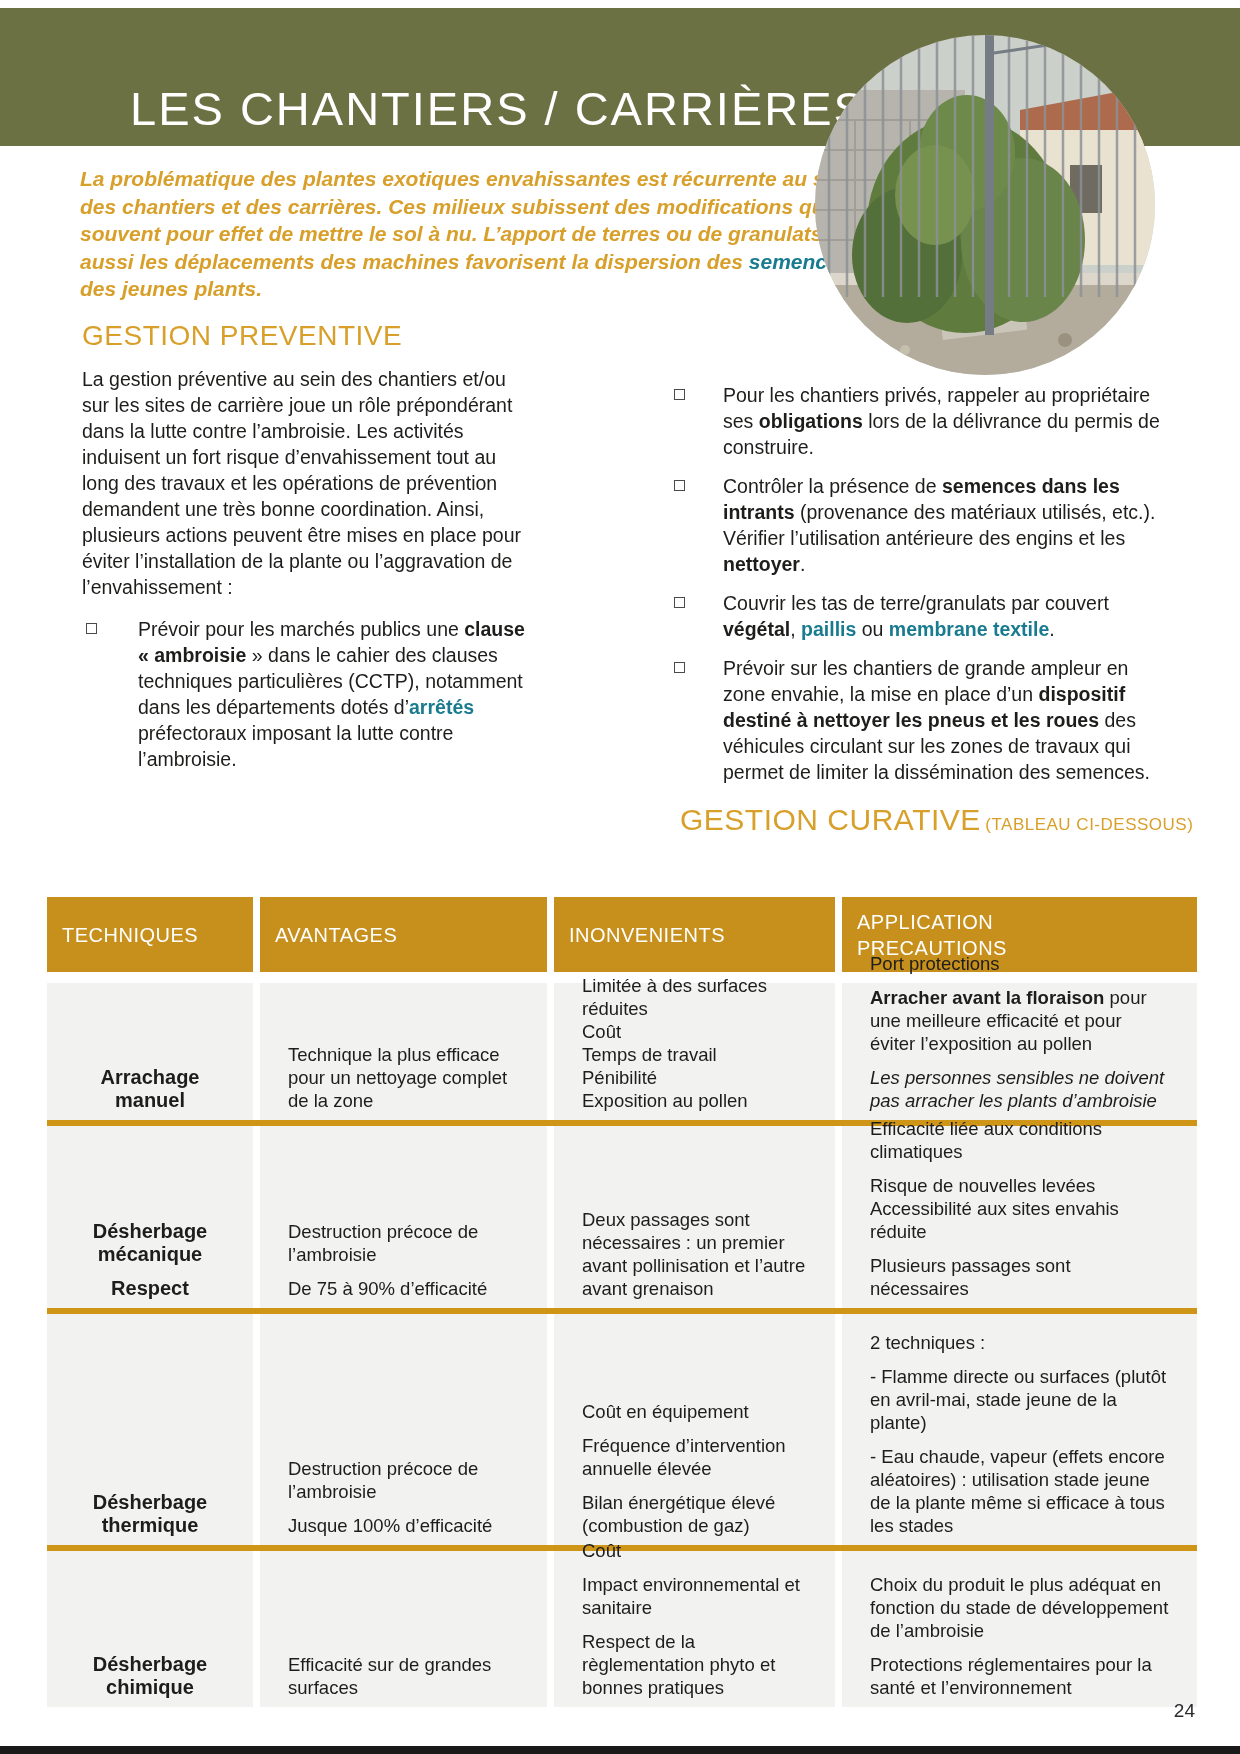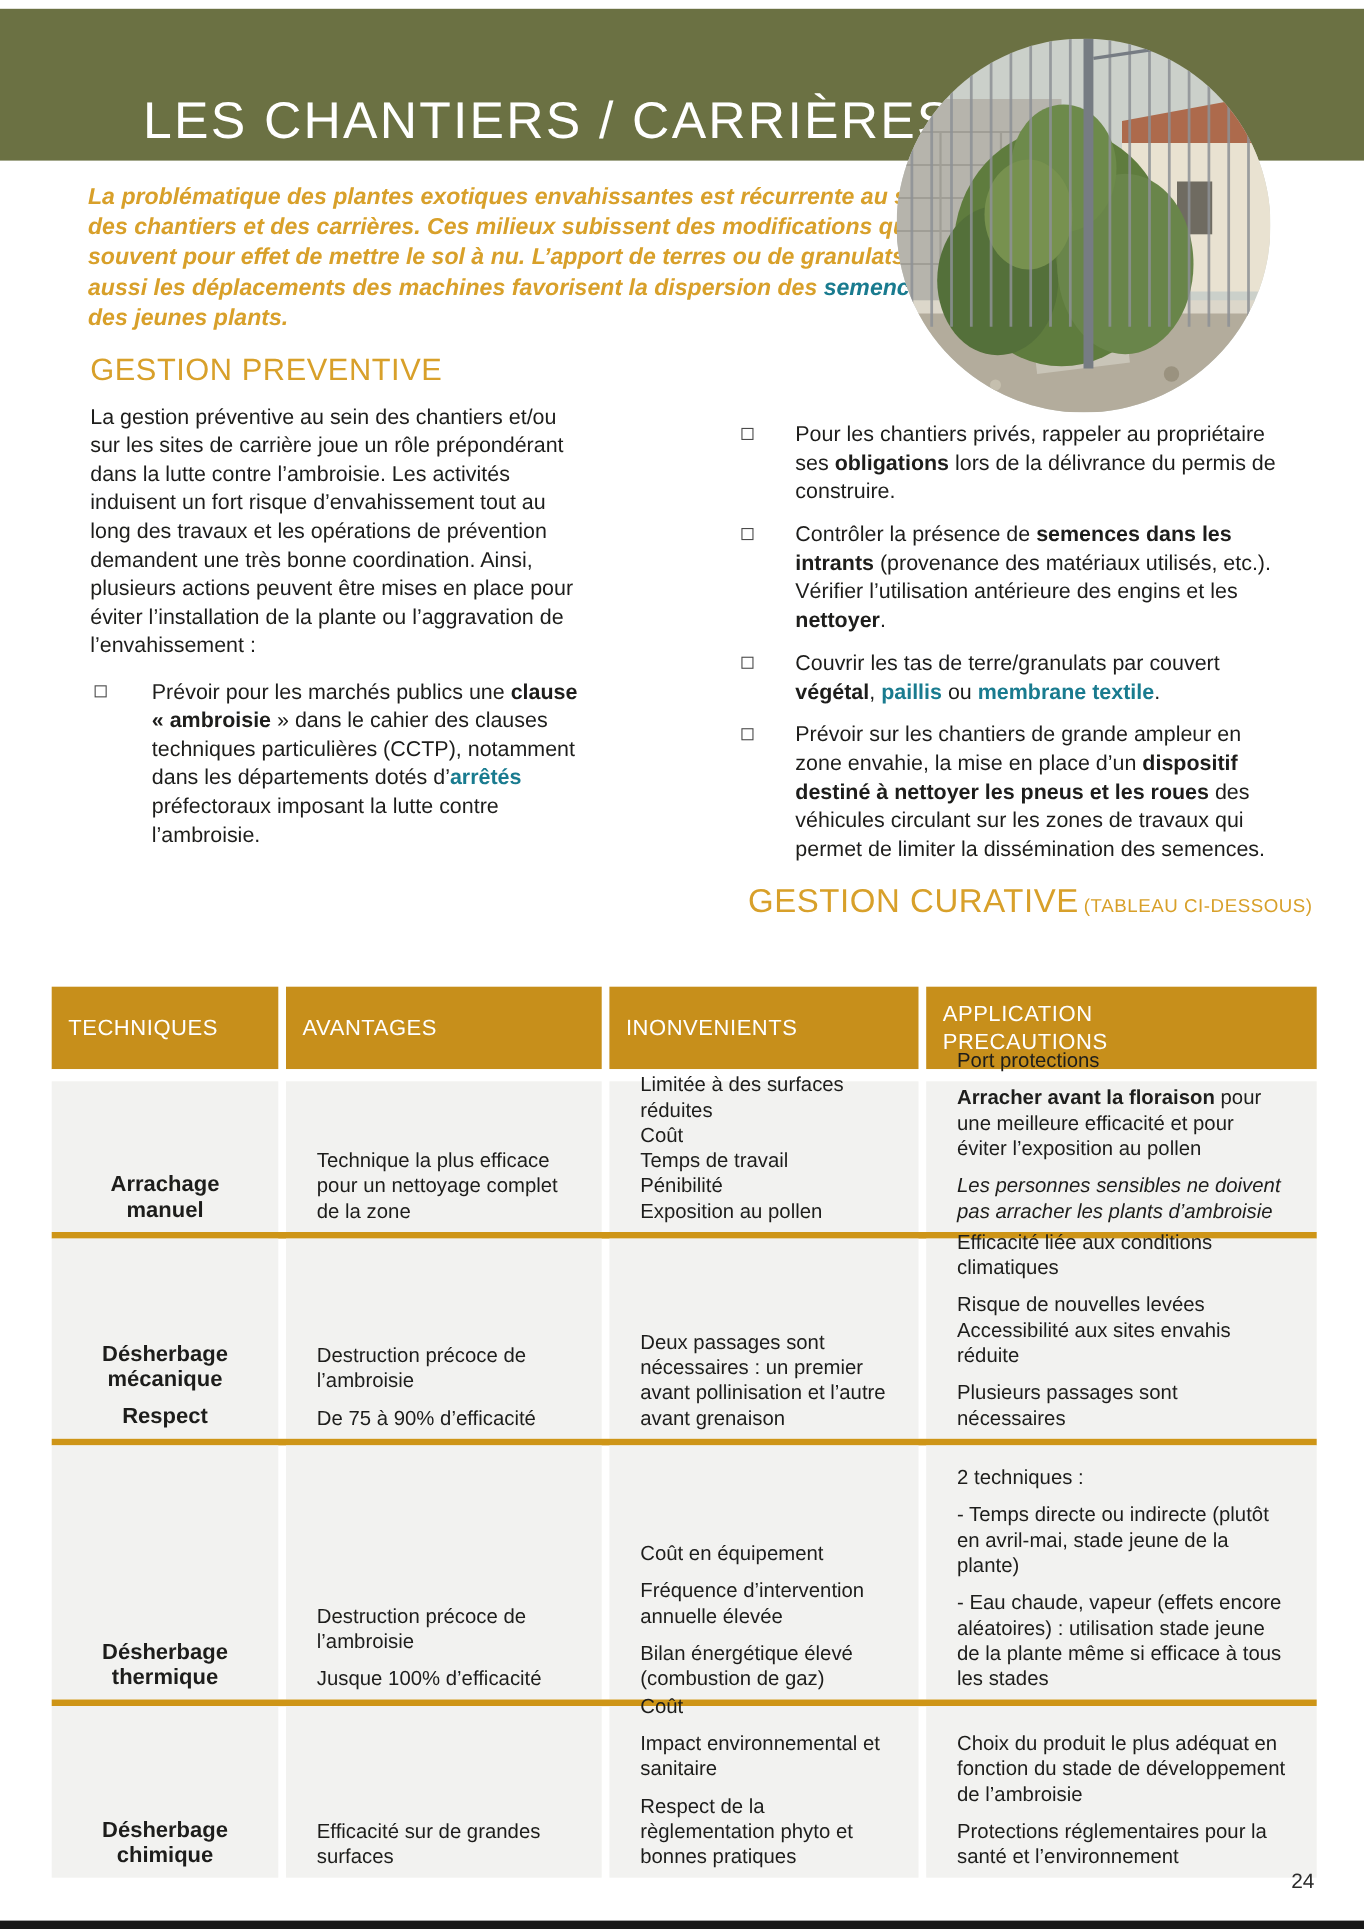--- a/index.html
+++ b/index.html
@@ -219,21 +219,21 @@
         <p class="cell-p"><span>Destruction précoce de l’ambroisie</span></p>
         <p class="cell-p"><span>Jusque 100% d’efficacité</span></p>
       </div>
     <div class="td">
         <p class="cell-p"><span>Coût en équipement</span></p>
         <p class="cell-p"><span>Fréquence d’intervention annuelle élevée</span></p>
         <p class="cell-p"><span>Bilan énergétique élevé (combustion de gaz)</span></p>
       </div>
     <div class="td">
         <p class="cell-p"><span> 2 techniques :</span></p>
-        <p class="cell-p"><span>-  Temps directe ou indirecte (plutôt en avril-mai, stade jeune de la plante)</span></p>
+        <p class="cell-p"><span>-  Flamme directe ou surfaces (plutôt en avril-mai, stade jeune de la plante)</span></p>
         <p class="cell-p"><span>-  Eau chaude, vapeur (effets encore aléatoires) : utilisation stade jeune de la plante même si efficace à tous les stades</span></p>
       </div>
 
     <div class="tsep"></div>
 
     <div class="td tech">
         <p class="cell-p"><span class="s-b">Désherbage
 chimique</span></p>
       </div>
     <div class="td">

